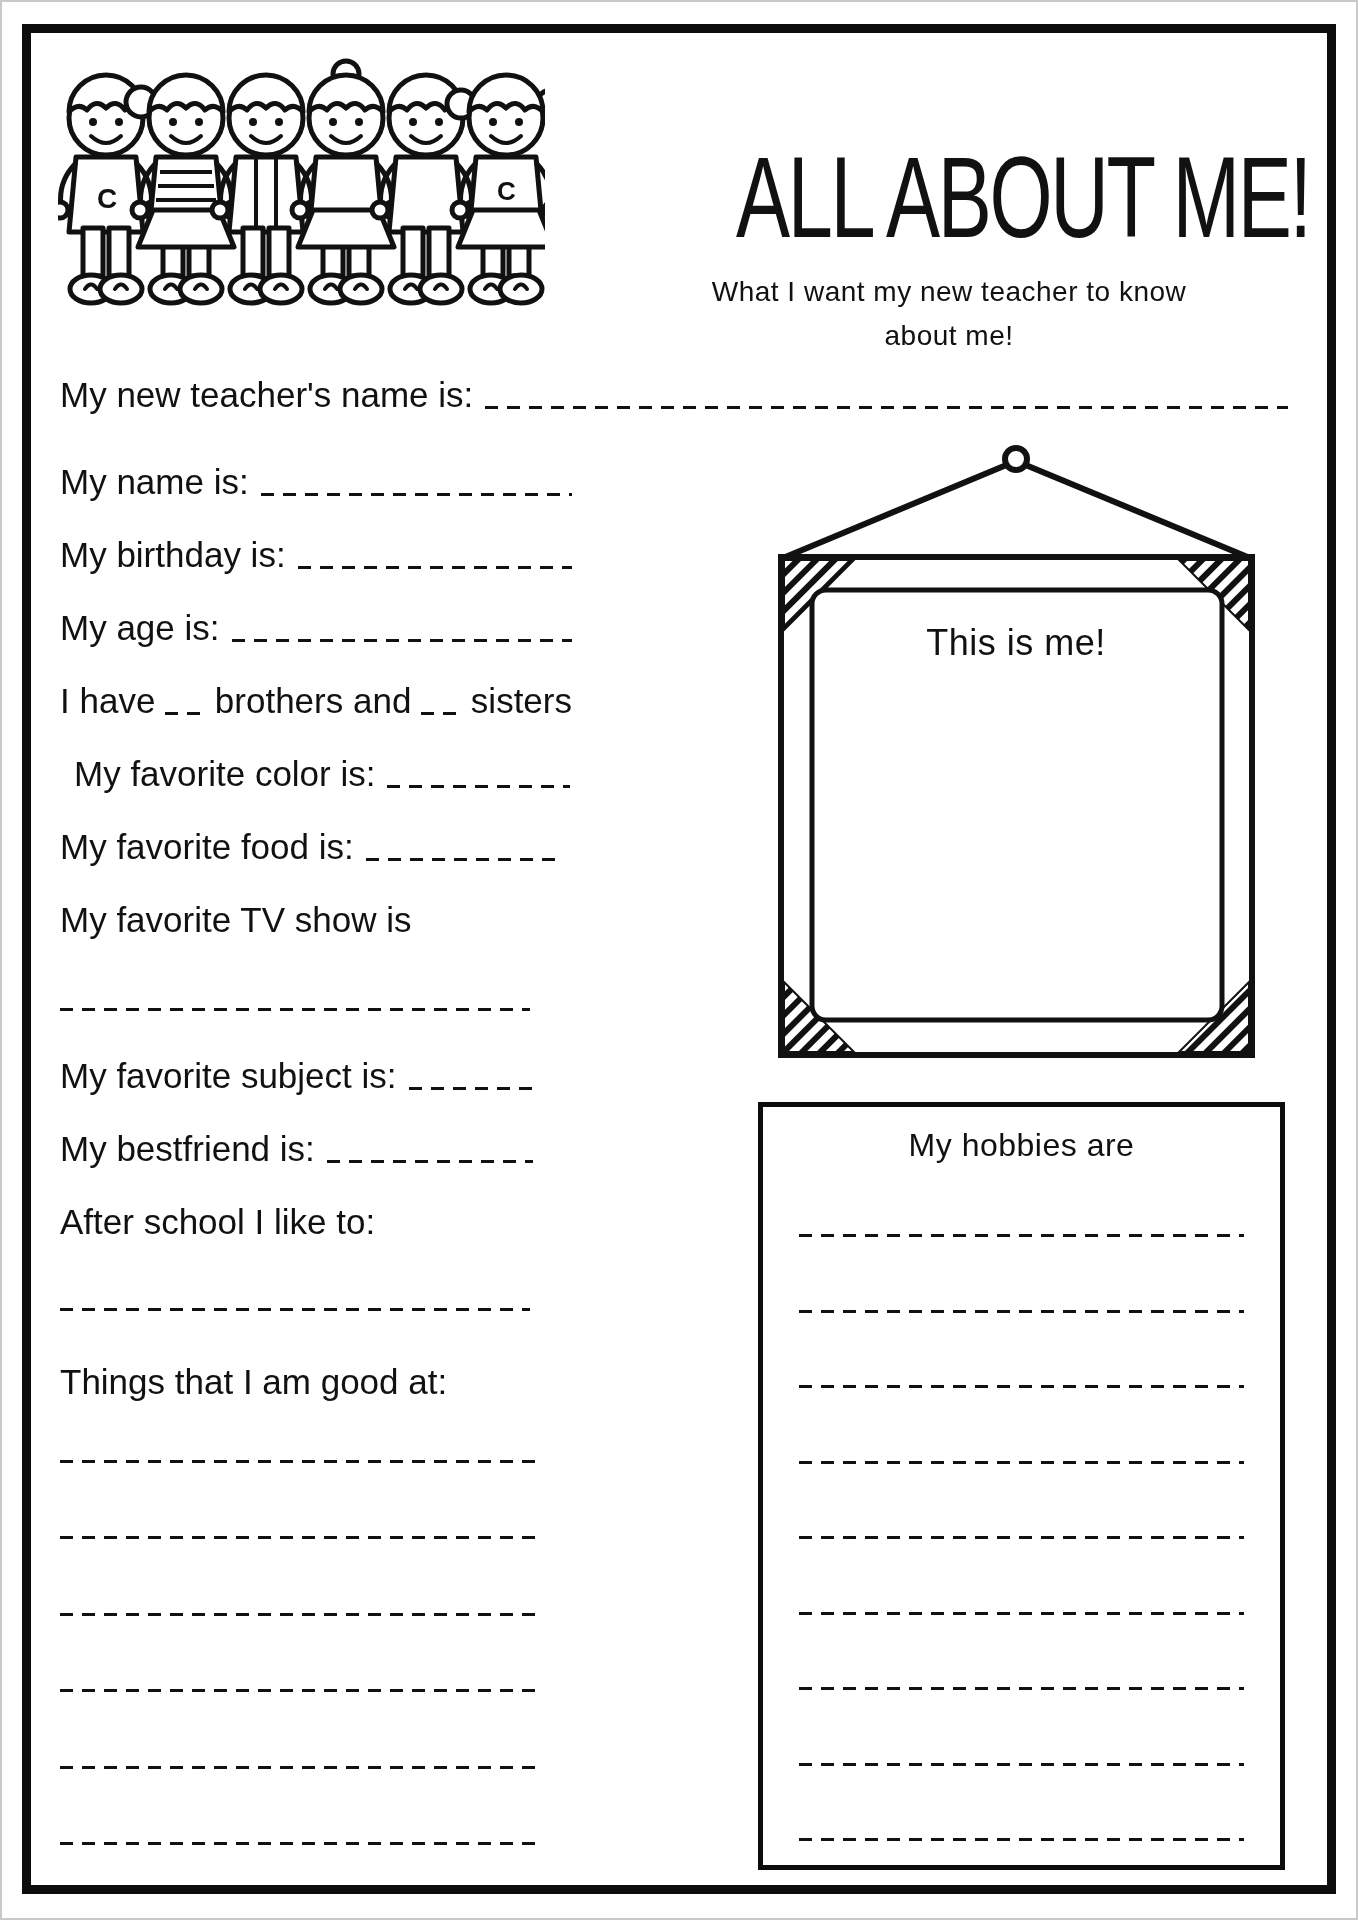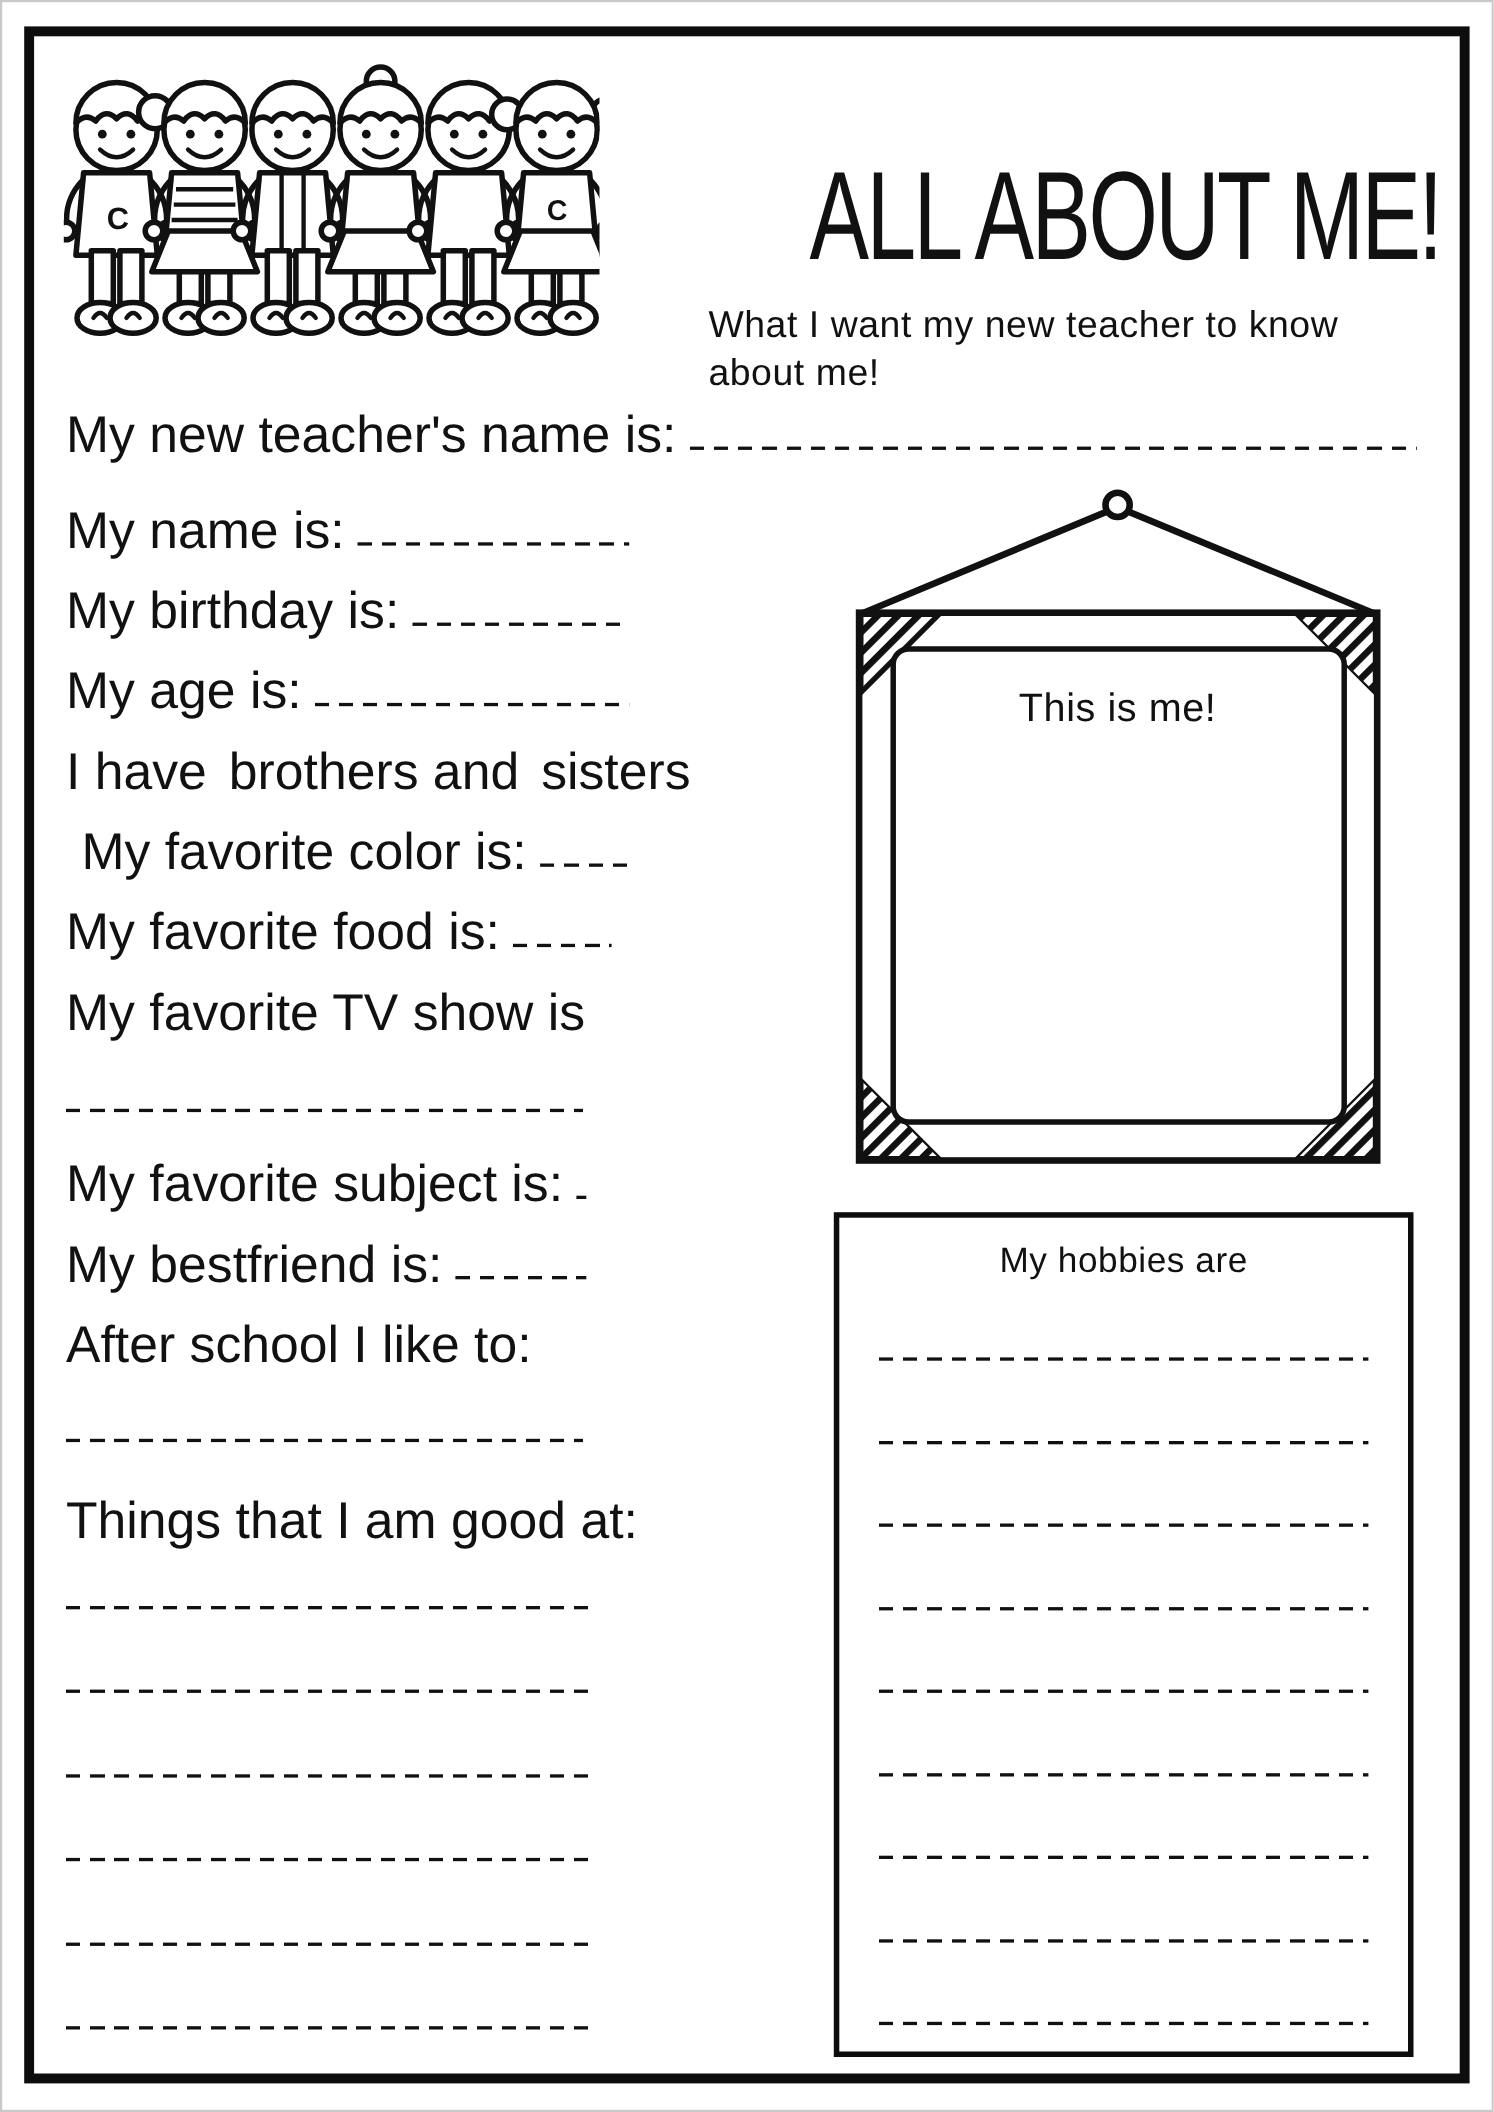--- a/index.html
+++ b/index.html
@@ -15,27 +15,27 @@
   
   .title{
     position:absolute;left:655px;top:138px;width:660px;height:120px;
     text-align:center;white-space:nowrap;
   }
   .title .t{
     display:inline-block;font-size:104px;font-weight:500;letter-spacing:-3px;
     transform:scale(.78,1.1);transform-origin:center;
   }
   .subtitle1,.subtitle2{
-    position:absolute;left:644px;width:690px;
-    font-size:34px;letter-spacing:.5px;
+    position:absolute;left:604px;width:690px;text-align:center;
+    font-size:28px;letter-spacing:.5px;
   }
   .subtitle1{top:276px;}
   .subtitle2{top:320px;}
   
-  .row{position:absolute;display:flex;align-items:flex-end;height:46px;font-size:47px;}
+  .row{position:absolute;display:flex;align-items:flex-end;height:46px;font-size:35px;}
   .row .lbl{white-space:nowrap;line-height:46px;}
   .dash{height:3px;background:repeating-linear-gradient(90deg,#111 0 13px,transparent 13px 22px);}
   .row .line{flex:1;margin:0 0 9px 12px;}
   .row .gap{width:72px;margin:0 10px 9px 10px;}
   .dash-abs{position:absolute;}
   
   .frame-svg{position:absolute;left:750px;top:438px;width:540px;height:632px;}
   .thisisme{
     position:absolute;left:812px;top:622px;width:408px;text-align:center;
     font-size:36px;letter-spacing:.5px;

